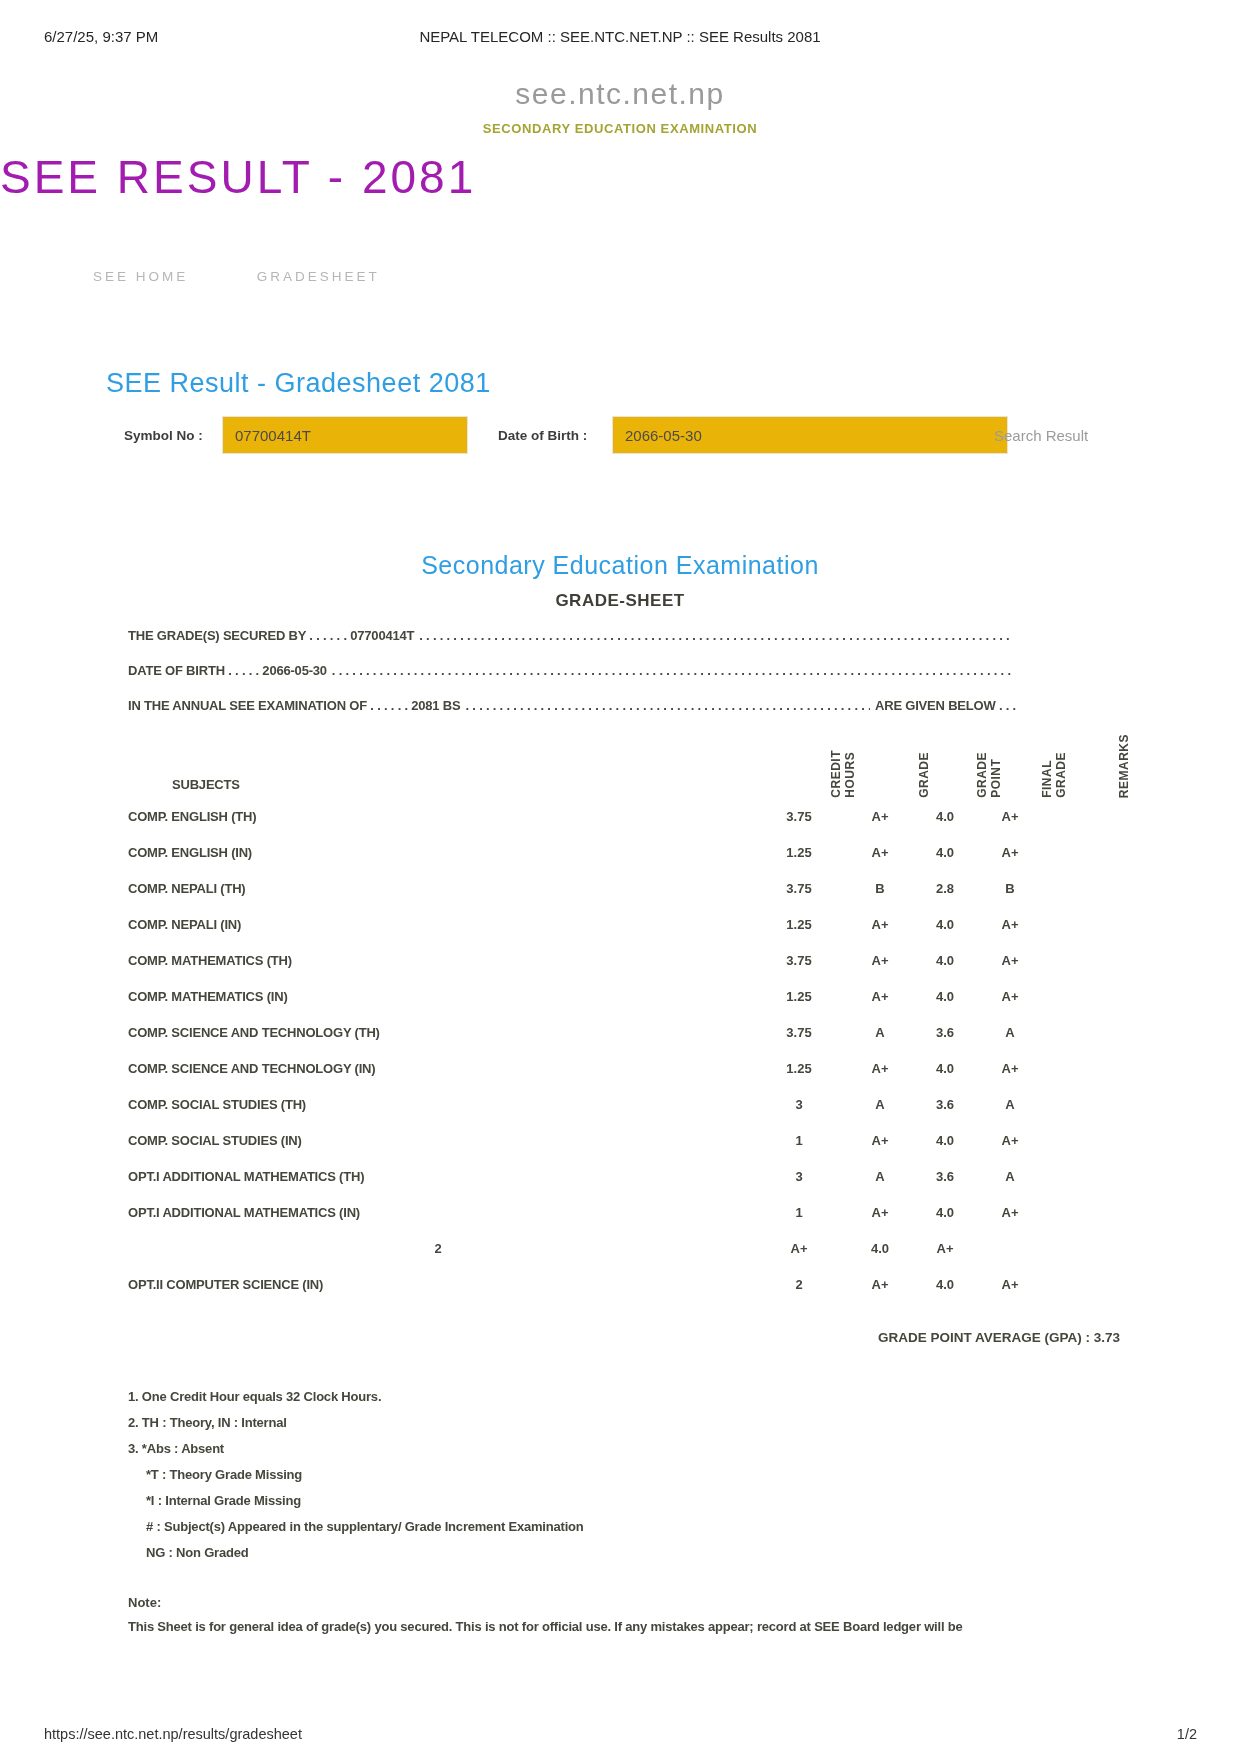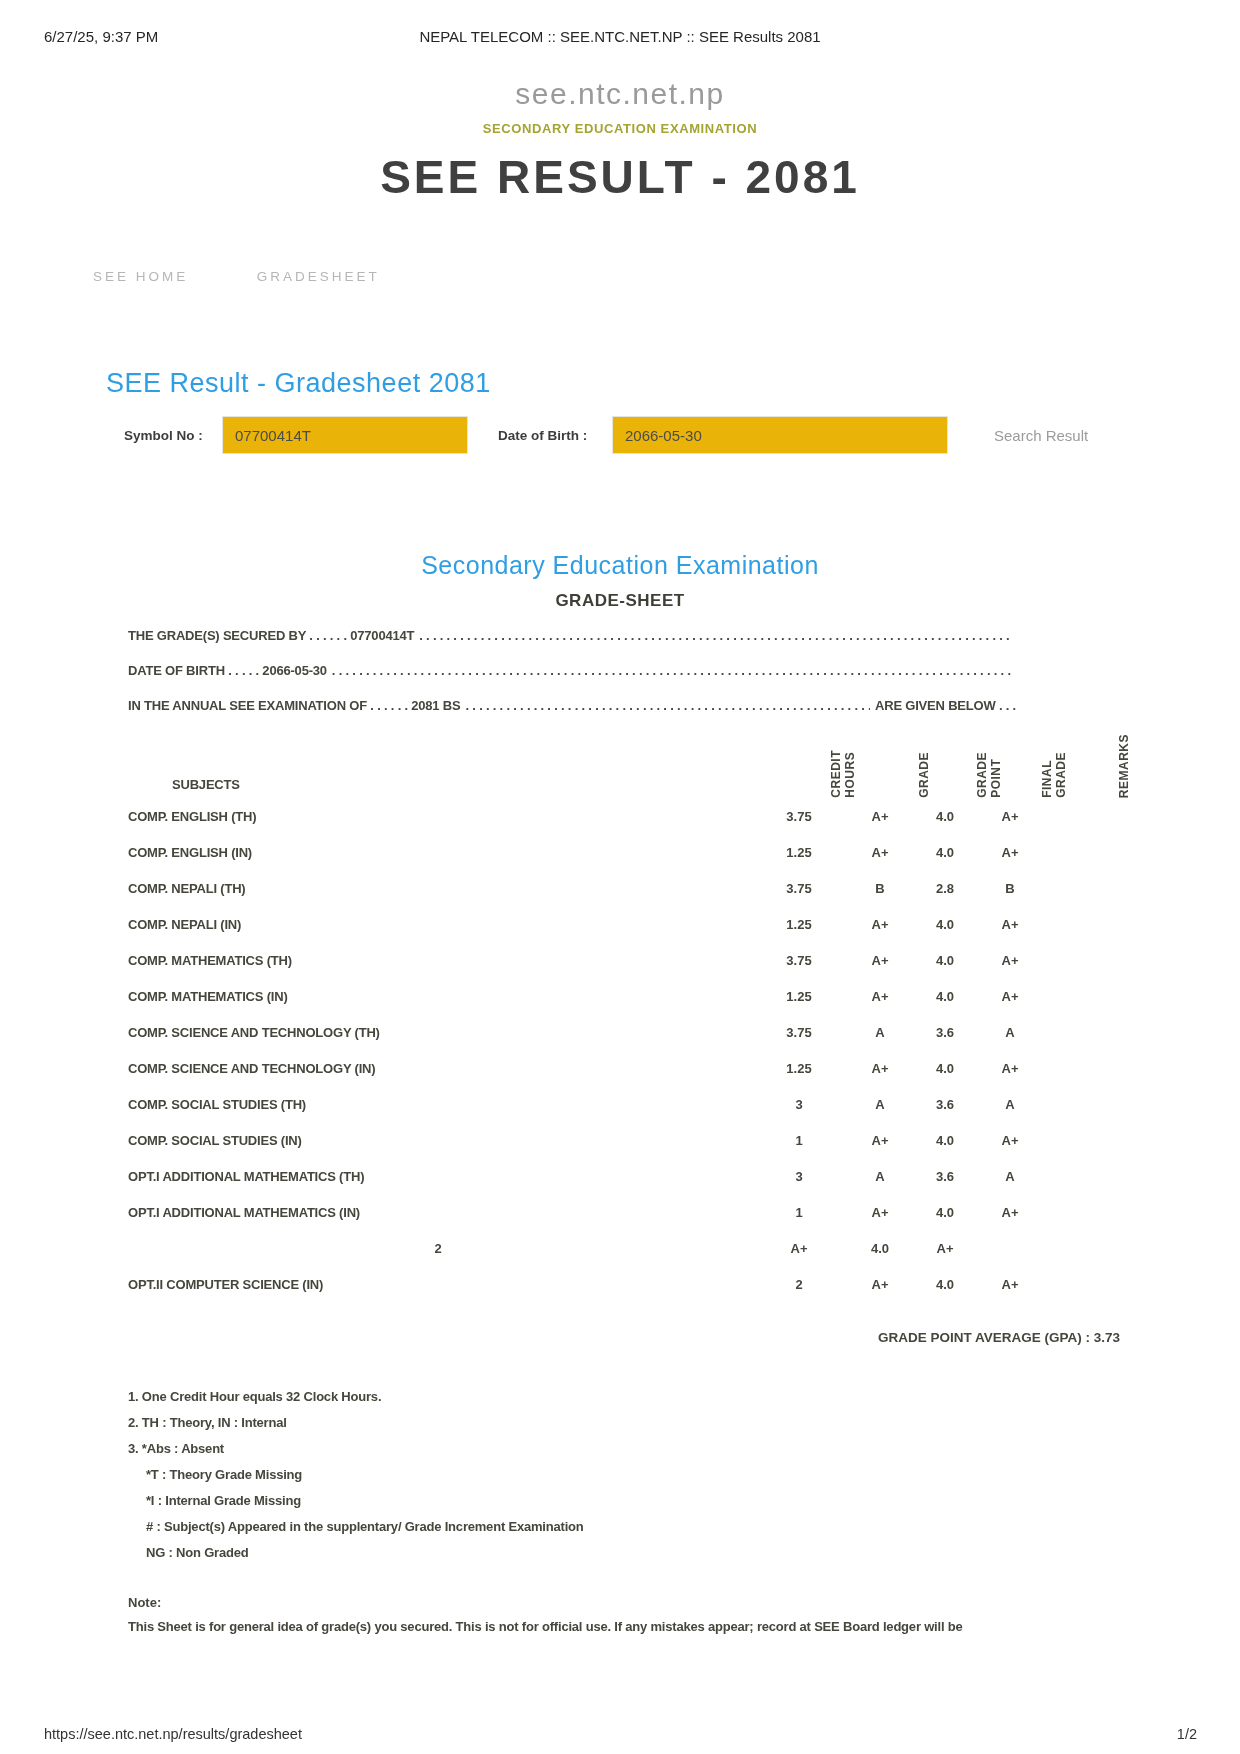--- a/index.html
+++ b/index.html
@@ -18,41 +18,41 @@
   .print-footer{position:absolute;top:1726px;left:0;width:100%;height:18px;
     font-size:14.5px;color:#333333;}
   .footer-url{position:absolute;left:44px;top:0;}
   .footer-page{position:absolute;right:43px;top:0;}
 
   
   .site-domain{position:absolute;top:77px;left:0;width:100%;text-align:center;
     font-size:30px;color:#9a9a9a;letter-spacing:1.5px;font-weight:400;}
   .site-tagline{position:absolute;top:121px;left:0;width:100%;text-align:center;
     font-size:13px;font-weight:700;color:#a4a433;letter-spacing:0.6px;}
-  .site-banner{position:absolute;top:150px;left:0;width:100%;text-align:center;
-    font-size:46px;color:#404040;letter-spacing:3px;font-weight:700;}
+  .site-banner{position:absolute;top:150px;left:0;width:100%;text-align:left;
+    font-size:46px;color:#a21caf;letter-spacing:3px;font-weight:400;}
 
   
   .nav{position:absolute;top:267px;left:93px;height:18px;text-align:right;}
   .nav-item{display:inline-block;margin-right:64px;font-size:13.5px;
     letter-spacing:3px;color:#b6b6b6;cursor:pointer;text-decoration:none;}
 
   
   .page-heading{position:absolute;top:368px;left:106px;
     font-size:27px;font-weight:400;color:#2f9ee3;letter-spacing:0.5px;}
   .search-form{position:absolute;top:416px;left:0;width:100%;height:40px;}
   .form-label{position:absolute;top:0;height:40px;line-height:40px;
     font-size:13.5px;font-weight:700;color:#3d3d3d;}
   .lbl-symbol{left:124px;}
   .lbl-dob{left:498px;}
   .form-input{position:absolute;top:0;height:38px;border:1px solid #e5e4e0;
     background:#eab308;font-size:15px;color:#4b4b4b;padding:0 12px;box-sizing:border-box;
     font-family:"Liberation Sans",sans-serif;outline:none;}
   .inp-symbol{left:222px;width:246px;}
-  .inp-dob{left:612px;width:336px;}
+  .inp-dob{left:612px;width:396px;}
   .search-btn{position:absolute;left:994px;top:0;height:40px;line-height:40px;
     background:none;border:none;padding:0;font-size:15px;color:#9b9b9b;cursor:pointer;
     font-family:"Liberation Sans",sans-serif;}
 
   
   .gs-heading{position:absolute;top:551px;left:0;width:100%;text-align:center;
     font-size:25px;font-weight:400;color:#2f9ee3;letter-spacing:0.5px;}
   .gs-subheading{position:absolute;top:591px;left:0;width:100%;text-align:center;
     font-size:17px;font-weight:700;color:#403f37;letter-spacing:0.5px;}
 

